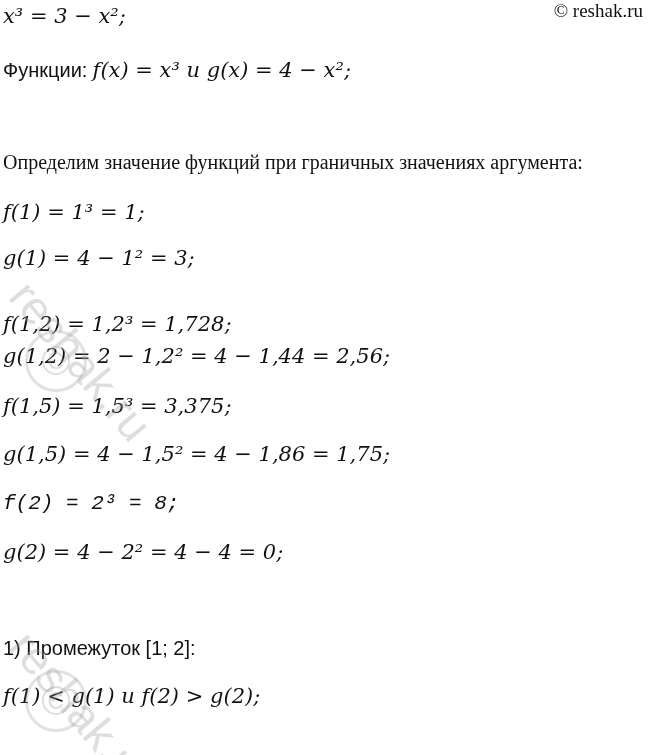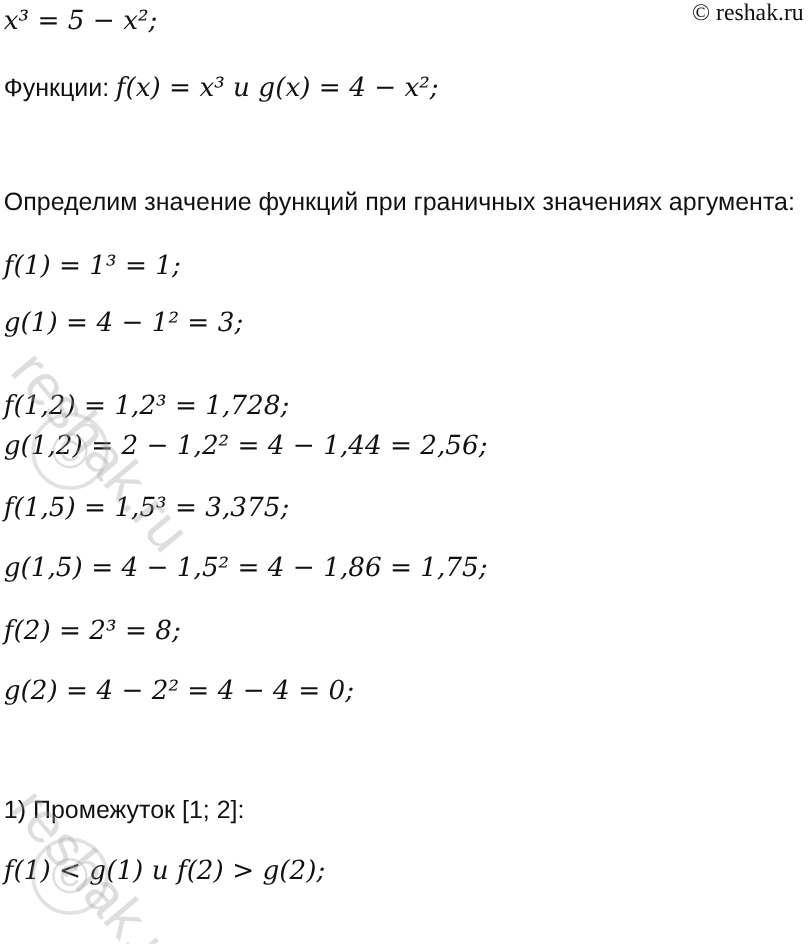--- a/index.html
+++ b/index.html
@@ -13,36 +13,36 @@
                font-size:46px; transform:rotate(50deg); transform-origin:left top; pointer-events:none; }
   .wm-c { position:absolute; width:56px; height:56px; border:3px solid rgba(160,160,160,0.3); border-radius:50%;
           font-family:"Liberation Sans", sans-serif; color:rgba(160,160,160,0.35); font-size:40px;
           text-align:center; line-height:56px; pointer-events:none; }
 </style>
 </head>
 <body>
 
 <div class="copyright">© reshak.ru</div>
 
-<div class="line m" style="top:4px;">x³ = 5 − x²;</div>
+<div class="line m" style="top:4px;">x³ = 3 − x²;</div>
 
 <div class="line" style="top:58px;">
   <span class="txt">Функции:</span>
   <span class="m">f(x) = x³  и  g(x) = 4 − x²;</span>
 </div>
 
-<div class="line txt" style="top:150px;">Определим значение функций при граничных значениях аргумента:</div>
+<div class="line txt" style="top:150px;font-family:Liberation Serif, serif;">Определим значение функций при граничных значениях аргумента:</div>
 
 <div class="line m" style="top:200px;">f(1) = 1³ = 1;</div>
 <div class="line m" style="top:246px;">g(1) = 4 − 1² = 3;</div>
 <div class="line m" style="top:312px;">f(1,2) = 1,2³ = 1,728;</div>
 <div class="line m" style="top:344px;">g(1,2) = 2 − 1,2² = 4 − 1,44 = 2,56;</div>
 <div class="line m" style="top:394px;">f(1,5) = 1,5³ = 3,375;</div>
 <div class="line m" style="top:442px;">g(1,5) = 4 − 1,5² = 4 − 1,86 = 1,75;</div>
-<div class="line m" style="top:492px;">f(2) = 2³ = 8;</div>
+<div class="line m" style="top:492px;font-family:Liberation Mono, monospace;">f(2) = 2³ = 8;</div>
 <div class="line m" style="top:540px;">g(2) = 4 − 2² = 4 − 4 = 0;</div>
 
 <div class="line txt" style="top:636px;">1) Промежуток [1; 2]:</div>
 <div class="line m" style="top:684px;">f(1) &lt; g(1)  и  f(2) &gt; g(2);</div>
 
 <div class="line" style="top:752px;font-weight:bold;">
   <span class="txt">Значит</span>
   <span class="m">x ∈ [1; 2];</span>
 </div>
 

